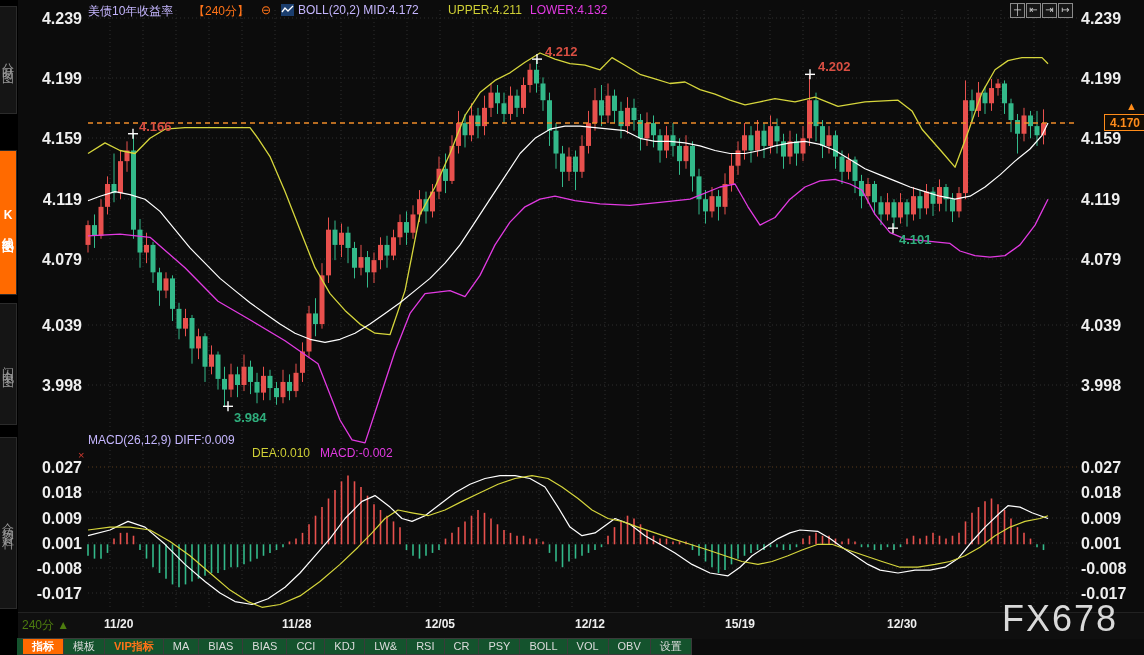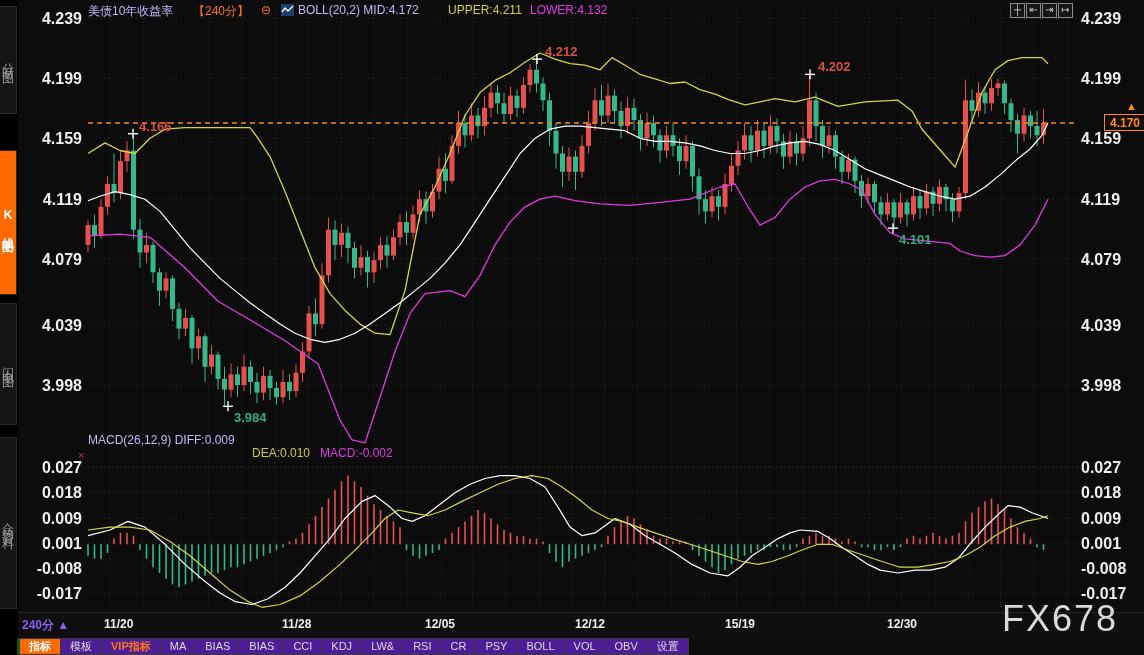--- a/index.html
+++ b/index.html
@@ -18,26 +18,26 @@
   
   .tool-ico{position:absolute;top:3px;width:13px;height:13px;border:1px solid #8a8a8a;color:#cfcfcf;
             font-size:10px;line-height:12px;text-align:center;background:#161616;cursor:pointer;z-index:25;}
   
   .ylab{position:absolute;font-size:16px;font-weight:bold;color:#efefef;z-index:10;}
   .ylab.l{left:30px;width:52px;text-align:right;}
   .ylab.r{left:1081px;width:60px;text-align:left;}
   .xlab{position:absolute;top:617px;font-size:12px;font-weight:bold;color:#efefef;z-index:12;}
   #xaxis-row{position:absolute;left:0;top:612px;width:1144px;height:26px;background:#0f0f0f;
              border-top:1px solid #222;z-index:8;}
-  #period-badge{position:absolute;left:22px;top:617px;font-size:12px;font-weight:bold;color:#8b5cf6;z-index:12;cursor:pointer;}
+  #period-badge{position:absolute;left:22px;top:617px;font-size:12px;font-weight:normal;color:#4d7c0f;z-index:12;cursor:pointer;}
   
   #btoolbar{position:absolute;left:17px;top:638px;height:17px;display:flex;z-index:30;}
-  .tb-item{height:15px;line-height:15px;padding:0 9px;font-size:11px;color:#dcdcdc;background:#4c1d95;
+  .tb-item{height:15px;line-height:15px;padding:0 9px;font-size:11px;color:#dcdcdc;background:#14532d;
            border:1px solid #3a3a3a;border-left:none;cursor:pointer;white-space:nowrap;}
-  .tb-item:first-child{border-left:3px solid #14532d;}
+  .tb-item:first-child{border-left:6px solid #14532d;}
   .tb-item.active{background:#ff6a00;color:#fff;font-weight:bold;}
   .tb-item.vip{color:#ff7318;font-weight:bold;}
   
   #price-box{position:absolute;left:1076px;width:65px;height:17px;border:1px solid #ff8c1a;background:#140d04;
              color:#ff8c1a;font-size:12px;font-weight:bold;line-height:17px;padding-left:5px;box-sizing:border-box;z-index:22;}
   #price-arrow{position:absolute;left:1126px;color:#ff8c1a;font-size:11px;z-index:23;}
   
   #macd-close{position:absolute;left:78px;top:449px;color:#d03a30;font-size:11px;z-index:20;cursor:pointer;}
   
   #watermark{position:absolute;left:1002px;top:598px;font-size:36px;color:#d9d9d9;letter-spacing:2px;z-index:40;text-align:right;}

